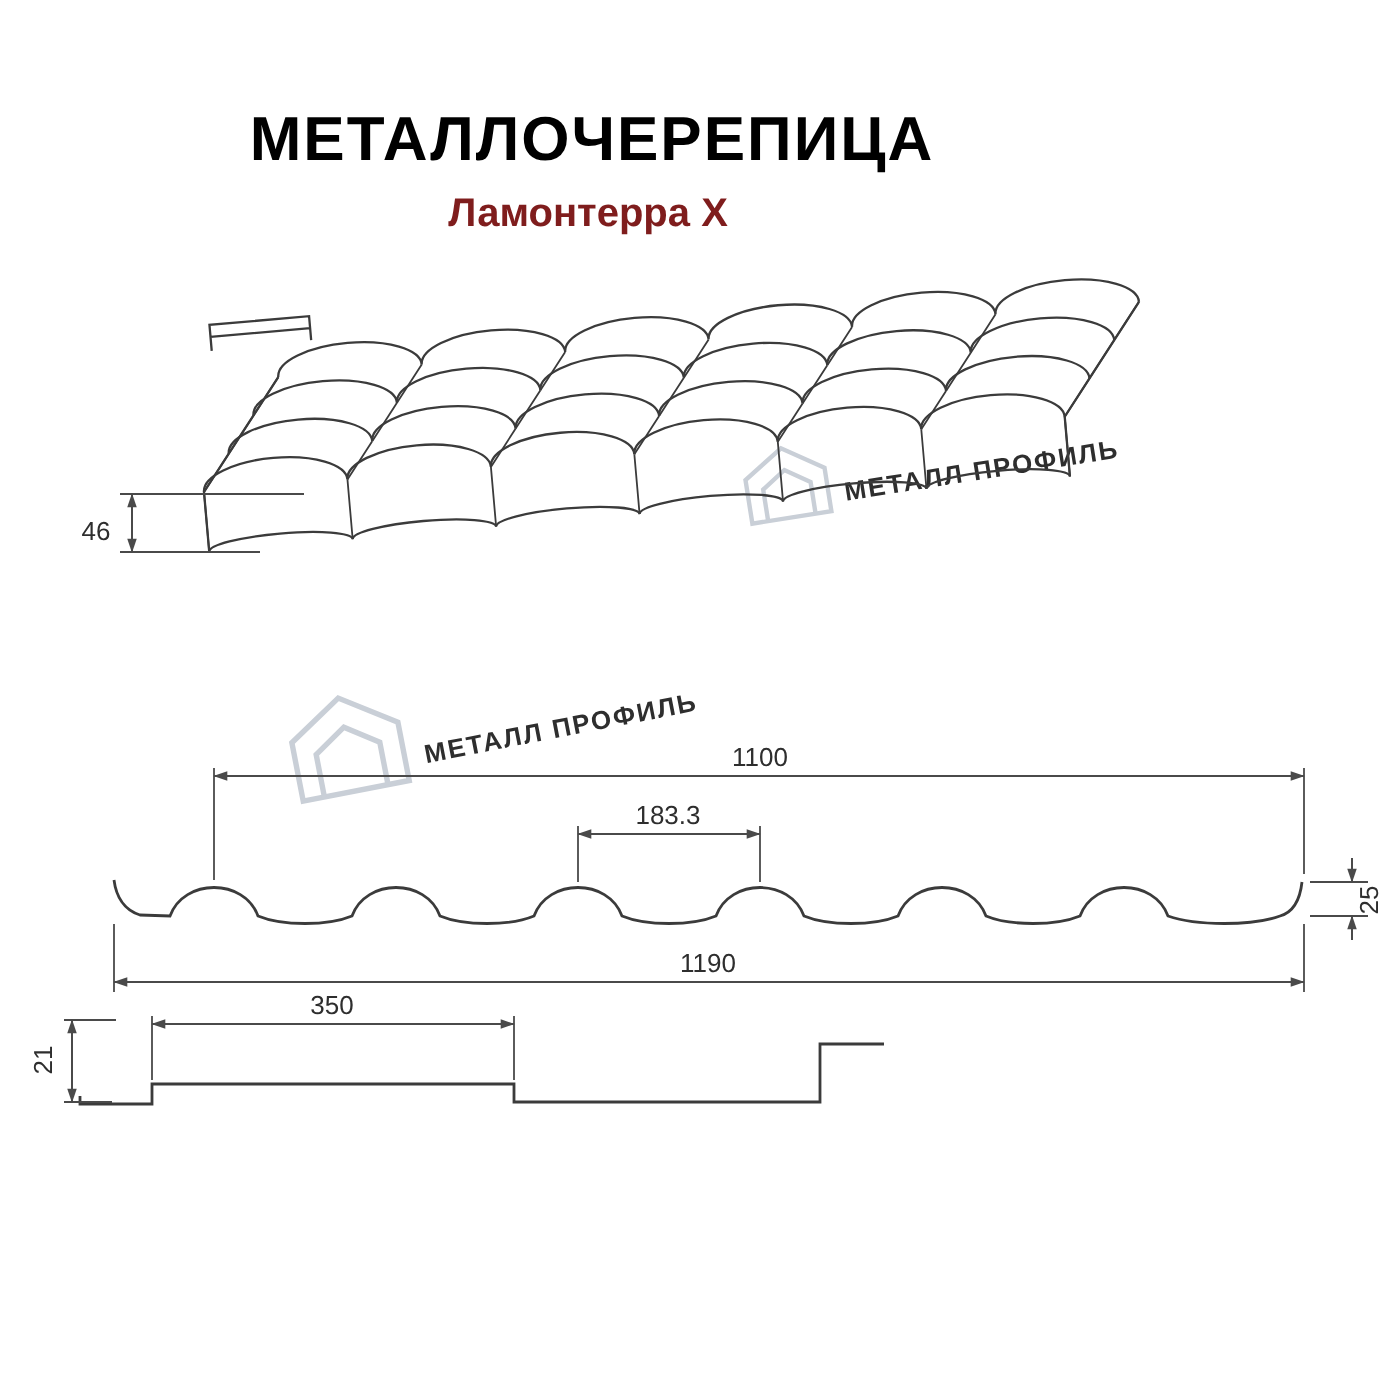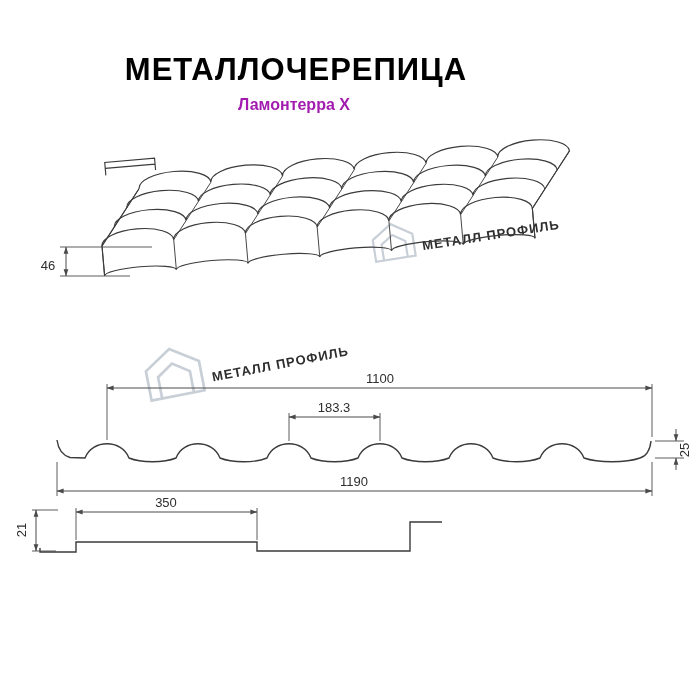--- a/index.html
+++ b/index.html
@@ -1,21 +1,21 @@
 <!DOCTYPE html>
 <html><head>
 <meta charset="utf-8">
 <style>
   *{margin:0;padding:0;box-sizing:border-box}
   html,body{width:700px;height:700px}
   body{background:#ffffff;font-family:"Liberation Sans",sans-serif;position:relative;overflow:hidden}
   .title{position:absolute;top:52px;left:0;width:592px;text-align:center;
          font-size:31px;font-weight:bold;letter-spacing:1px;color:#000}
   .subtitle{position:absolute;top:96px;left:0;width:588px;text-align:center;
-         font-size:16px;font-weight:bold;color:#a21caf}
+         font-size:20px;font-weight:bold;color:#7f1d1d}
   svg.drawing{position:absolute;top:0;left:0}
   svg text{font-family:"Liberation Sans",sans-serif;font-size:13px;fill:#2e2e2e}
   text.wm{font-weight:bold}
   .thin{stroke:#4a4a4a;stroke-width:0.9;fill:none}
   .dimline{stroke:#4a4a4a;stroke-width:1;fill:none}
   .draw{stroke:#3b3b3b;fill:none}
 </style>
 </head>
 <body>
 

